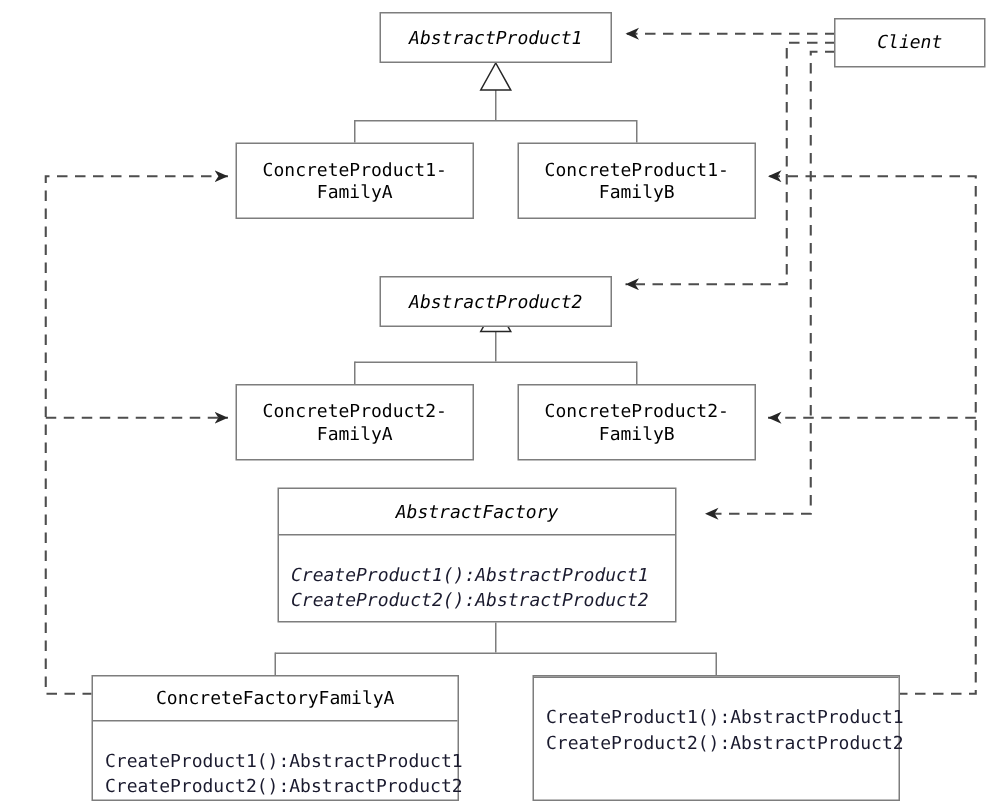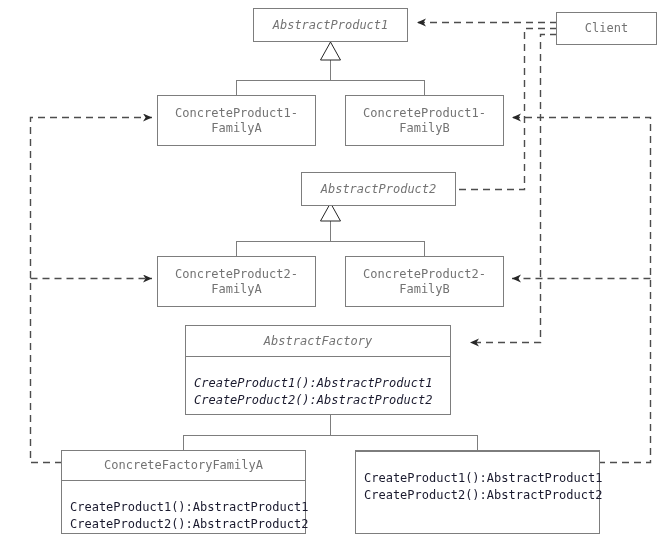--- a/index.html
+++ b/index.html
@@ -29,21 +29,21 @@
     box-sizing: border-box;
     background: #ffffff;
     border: 1px solid #7d7d7d;
   }
   .uml-title {
     box-sizing: border-box;
     width: 100%;
     text-align: center;
     font-family: "DejaVu Sans Mono", monospace;
     font-size: 12px;
-    color: #737373;
+    color: #000000;
     display: flex;
     align-items: center;
     justify-content: center;
     line-height: 1.25;
     white-space: pre-line;
   }
   .uml-title.italic {
     font-style: italic;
   }
   .uml-compartment {
@@ -123,21 +123,21 @@
   <div class="uml-box" style="left:157px; top:95px; height:51px; width:159px;">
     <div class="uml-title" style="height:49px;">ConcreteProduct1-
 FamilyA</div>
   </div>
 
   <div class="uml-box" style="left:345px; top:95px; height:51px; width:159px;">
     <div class="uml-title" style="height:49px;">ConcreteProduct1-
 FamilyB</div>
   </div>
 
-  <div class="uml-box" style="left:253px; top:172px; height:34px; width:155px;margin-left:48px;">
+  <div class="uml-box" style="left:253px; top:184px; height:34px; width:155px;">
     <div class="uml-title italic" style="height:32px;">AbstractProduct2</div>
   </div>
 
   <div class="uml-box" style="left:157px; top:256px; height:51px; width:159px;">
     <div class="uml-title" style="height:49px;">ConcreteProduct2-
 FamilyA</div>
   </div>
 
   <div class="uml-box" style="left:345px; top:256px; height:51px; width:159px;">
     <div class="uml-title" style="height:49px;">ConcreteProduct2-
@@ -161,16 +161,16 @@
   </div>
 
   <div class="uml-box" style="left:355px; top:450px; height:84px; width:245px;">
     <div class="uml-compartment">
       <div class="method-line">CreateProduct1():AbstractProduct1</div>
       <div class="method-line">CreateProduct2():AbstractProduct2</div>
     </div>
   </div>
 
   <div class="uml-box" style="left:556px; top:12px; height:33px; width:101px;">
-    <div class="uml-title" style="height:31px;">Client</div>
+    <div class="uml-title" style="height:31px;font-style:italic;">Client</div>
   </div>
 
 </div>
 
 </body></html>

